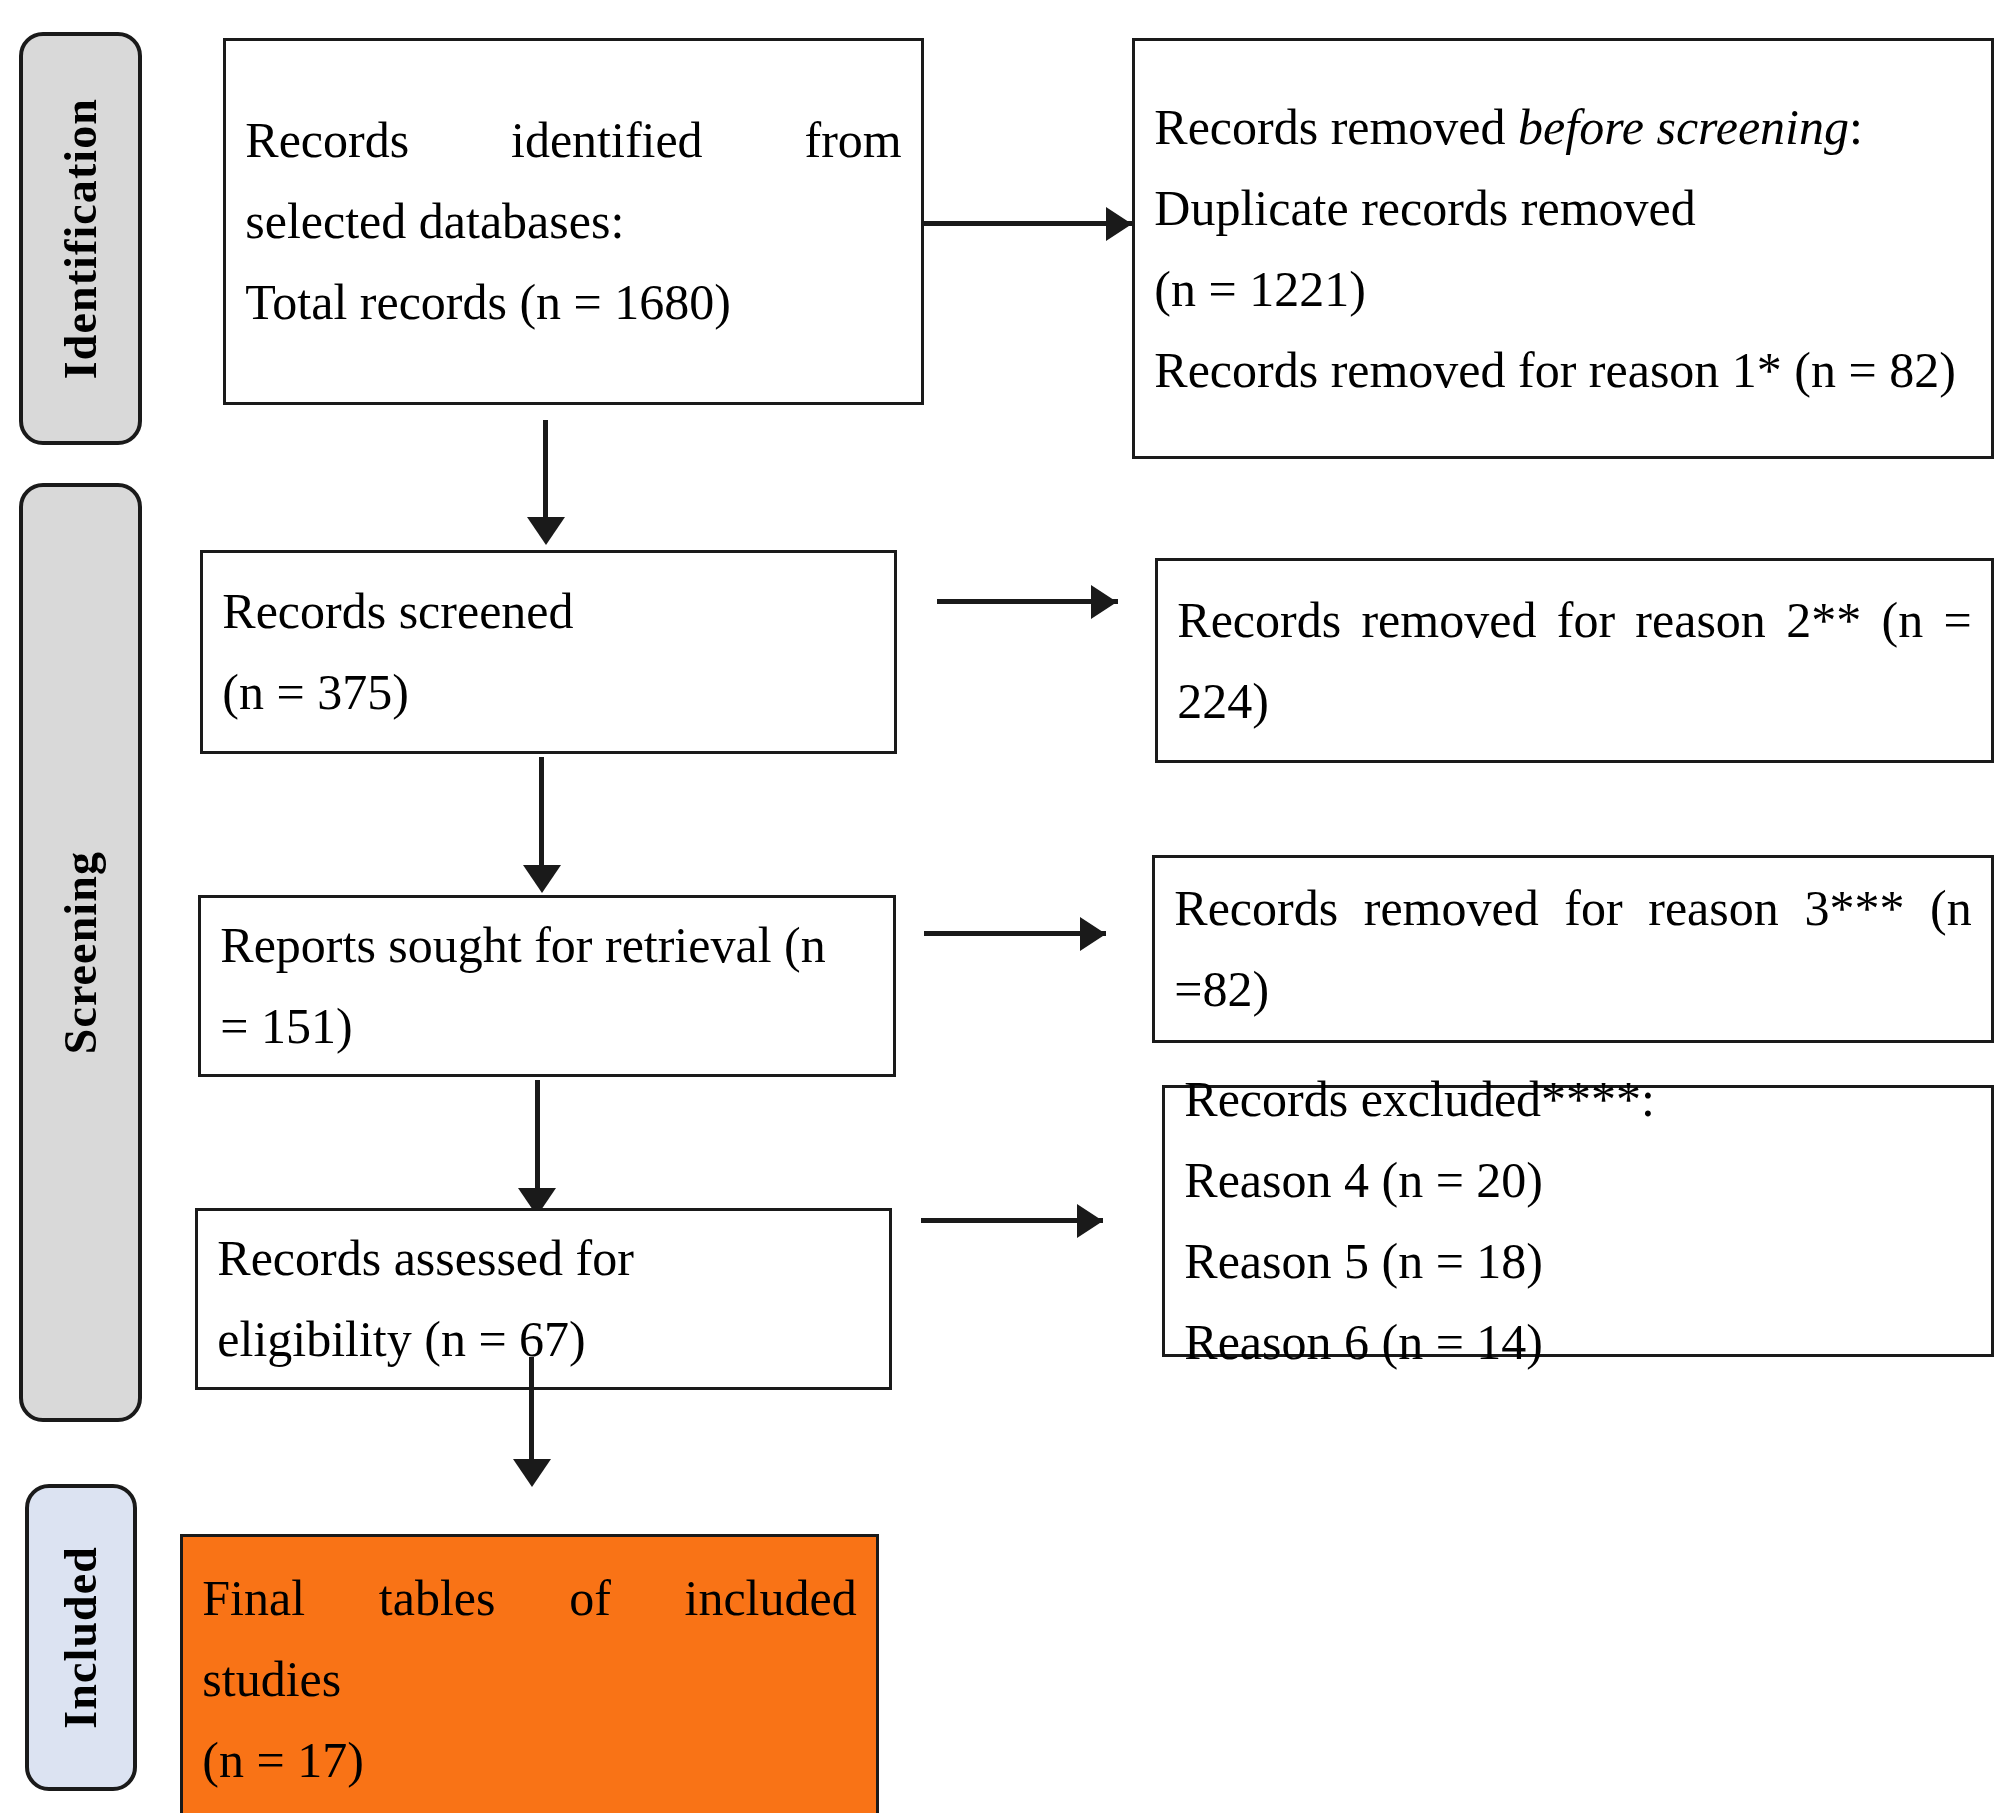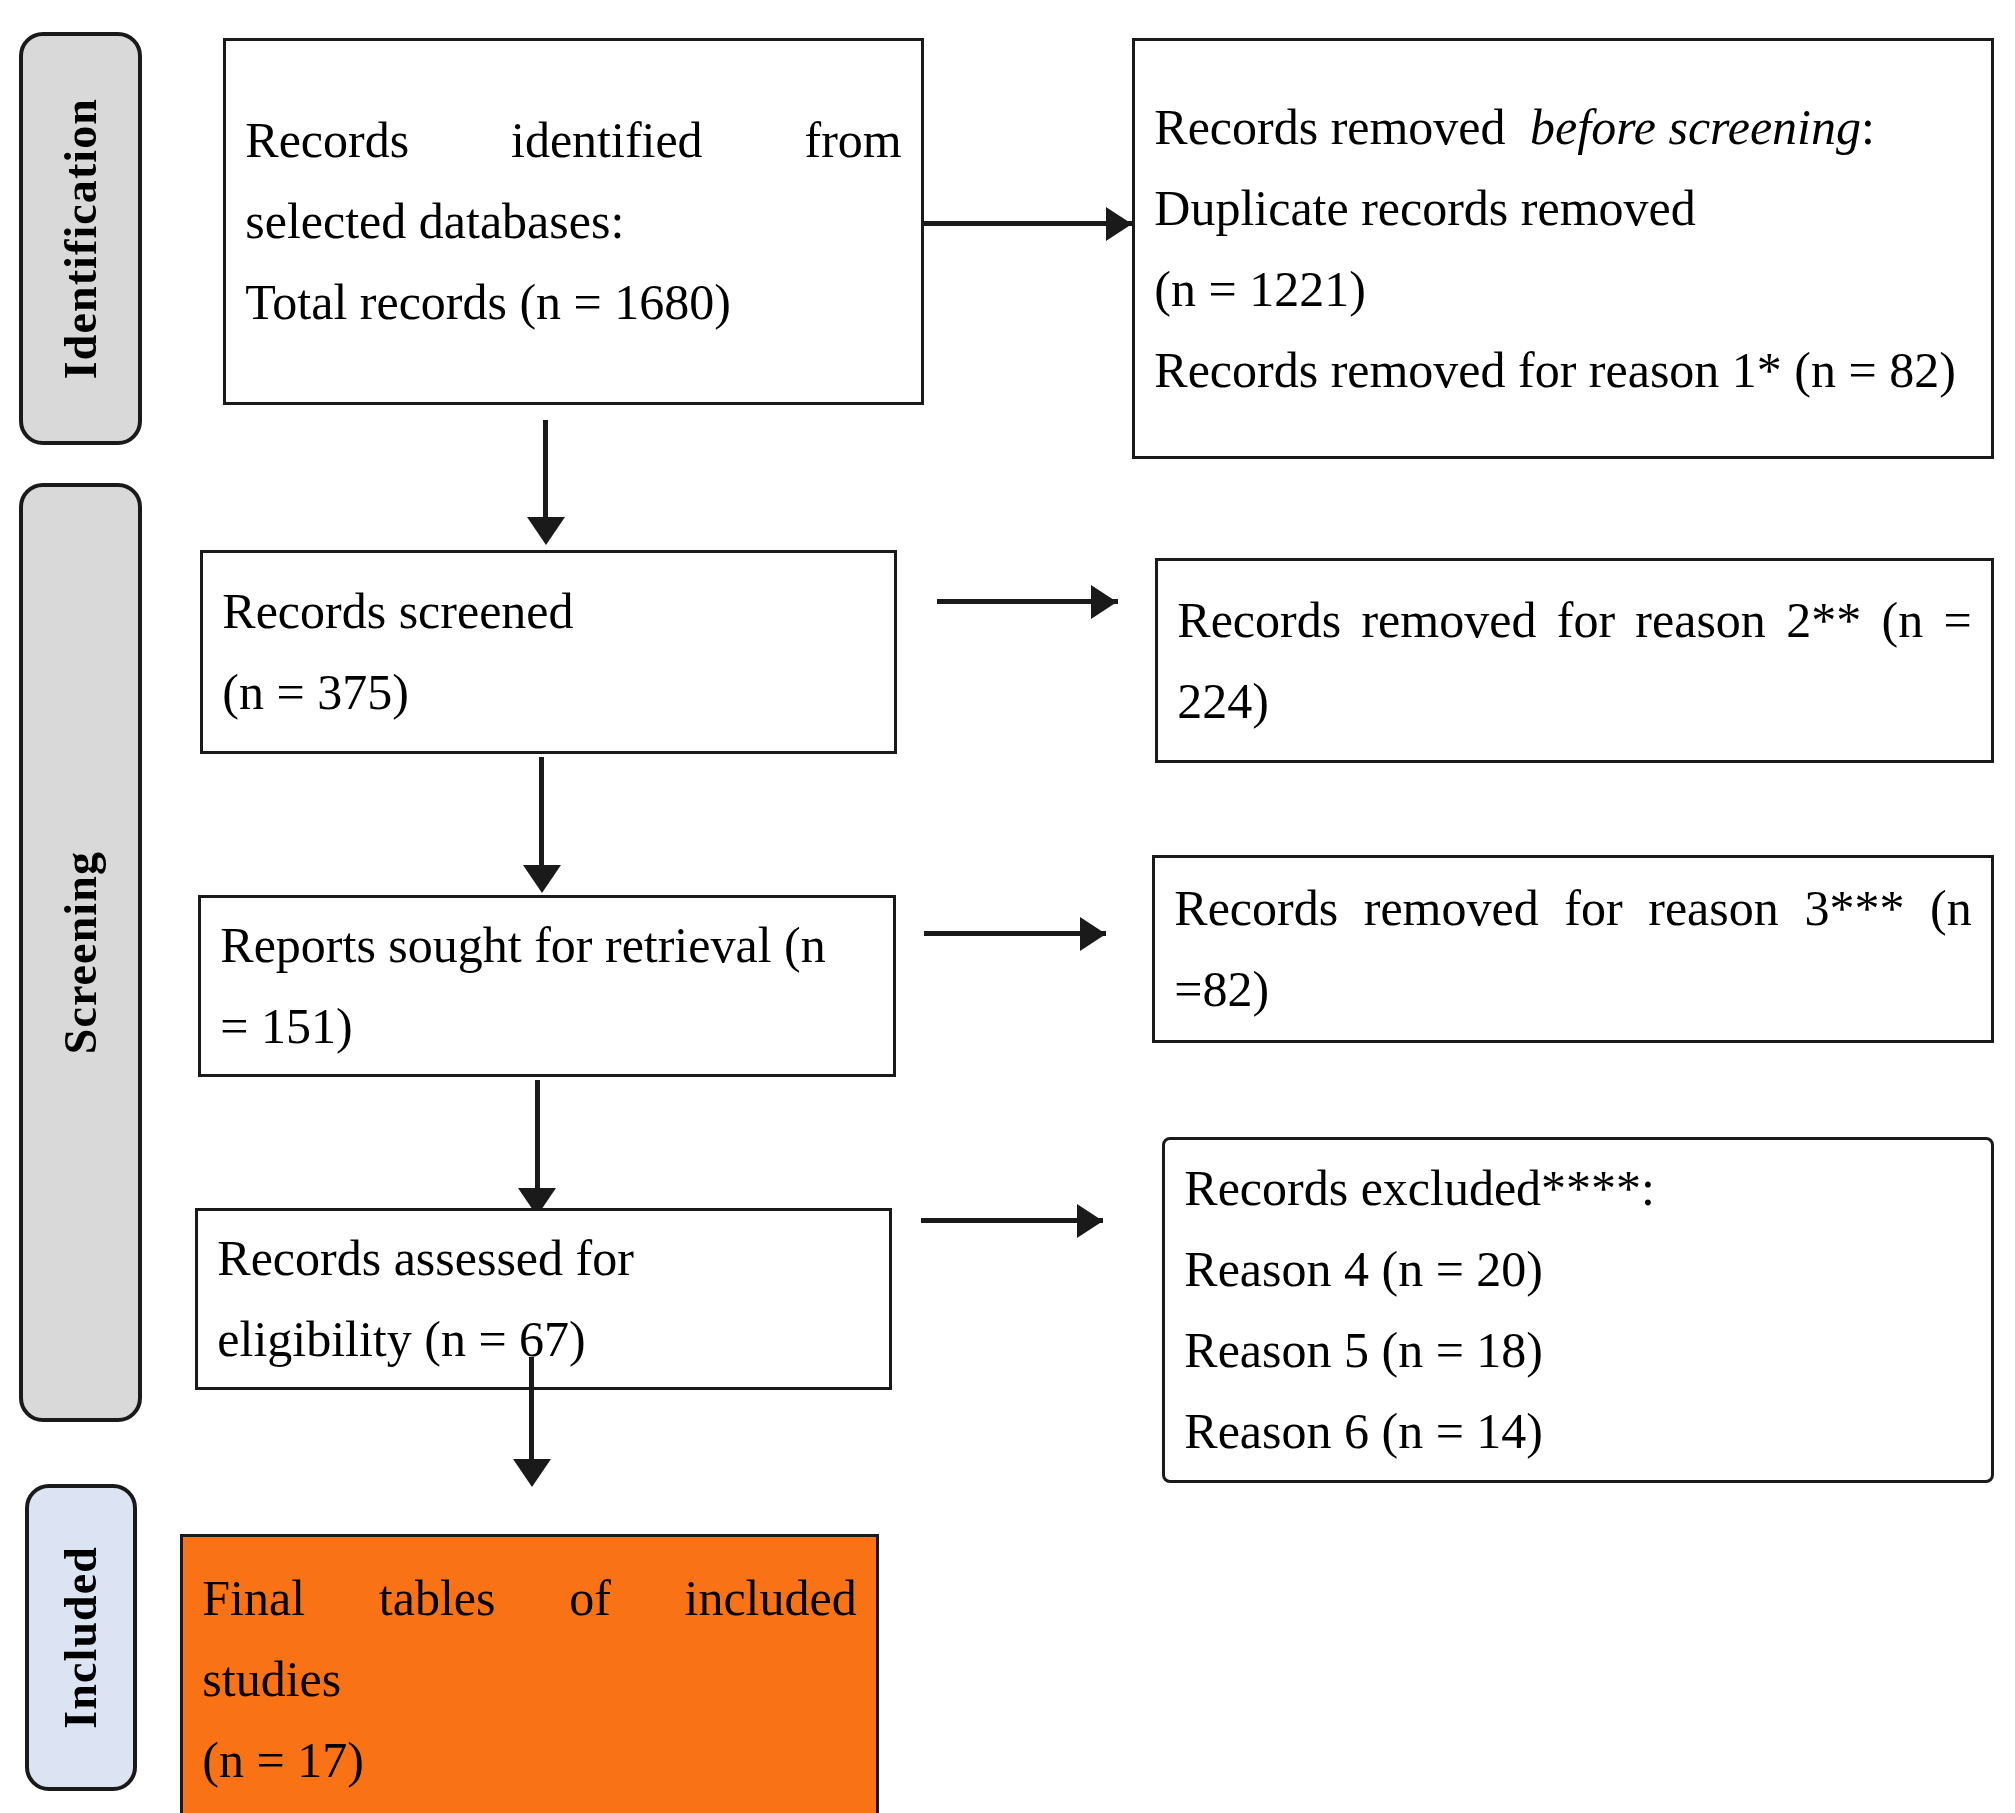--- a/index.html
+++ b/index.html
@@ -58,21 +58,20 @@
     display: block;
     line-height: 1.62;
     font-size: 50px;
   }
   .line.justify {
     text-align: justify;
     text-align-last: justify;
   }
   .line em {
     font-style: italic;
-    margin-left: 12px;
   }
 
   
   .conn {
     position: absolute;
   }
   .conn-line-h {
     position: absolute;
     height: 5.1px;
     background: #1a1a1a;
@@ -196,21 +195,21 @@
       <span class="line">Records assessed for</span>
       <span class="line">eligibility (n = 67)</span>
     </div>
   </div>
 
   <div class="conn">
     <div class="conn-line-h" style="left:921px; top:1218px; width:182px;"></div>
     <div class="arrow-right" style="left:1077px; top:1204px;"></div>
   </div>
 
-  <div class="node-box" style="left:1162px; top:1137px; width:832px; height:346px;border-radius:8px;">
+  <div class="node-box" style="left:1162px; top:1085px; width:832px; height:272px;">
     <div class="body">
       <span class="line">Records excluded****:</span>
       <span class="line">Reason 4 (n = 20)</span>
       <span class="line">Reason 5 (n = 18)</span>
       <span class="line">Reason 6 (n = 14)</span>
     </div>
   </div>
 
   <div class="conn">
     <div class="conn-line-v" style="left:529px; top:1357px; height:108px;"></div>

